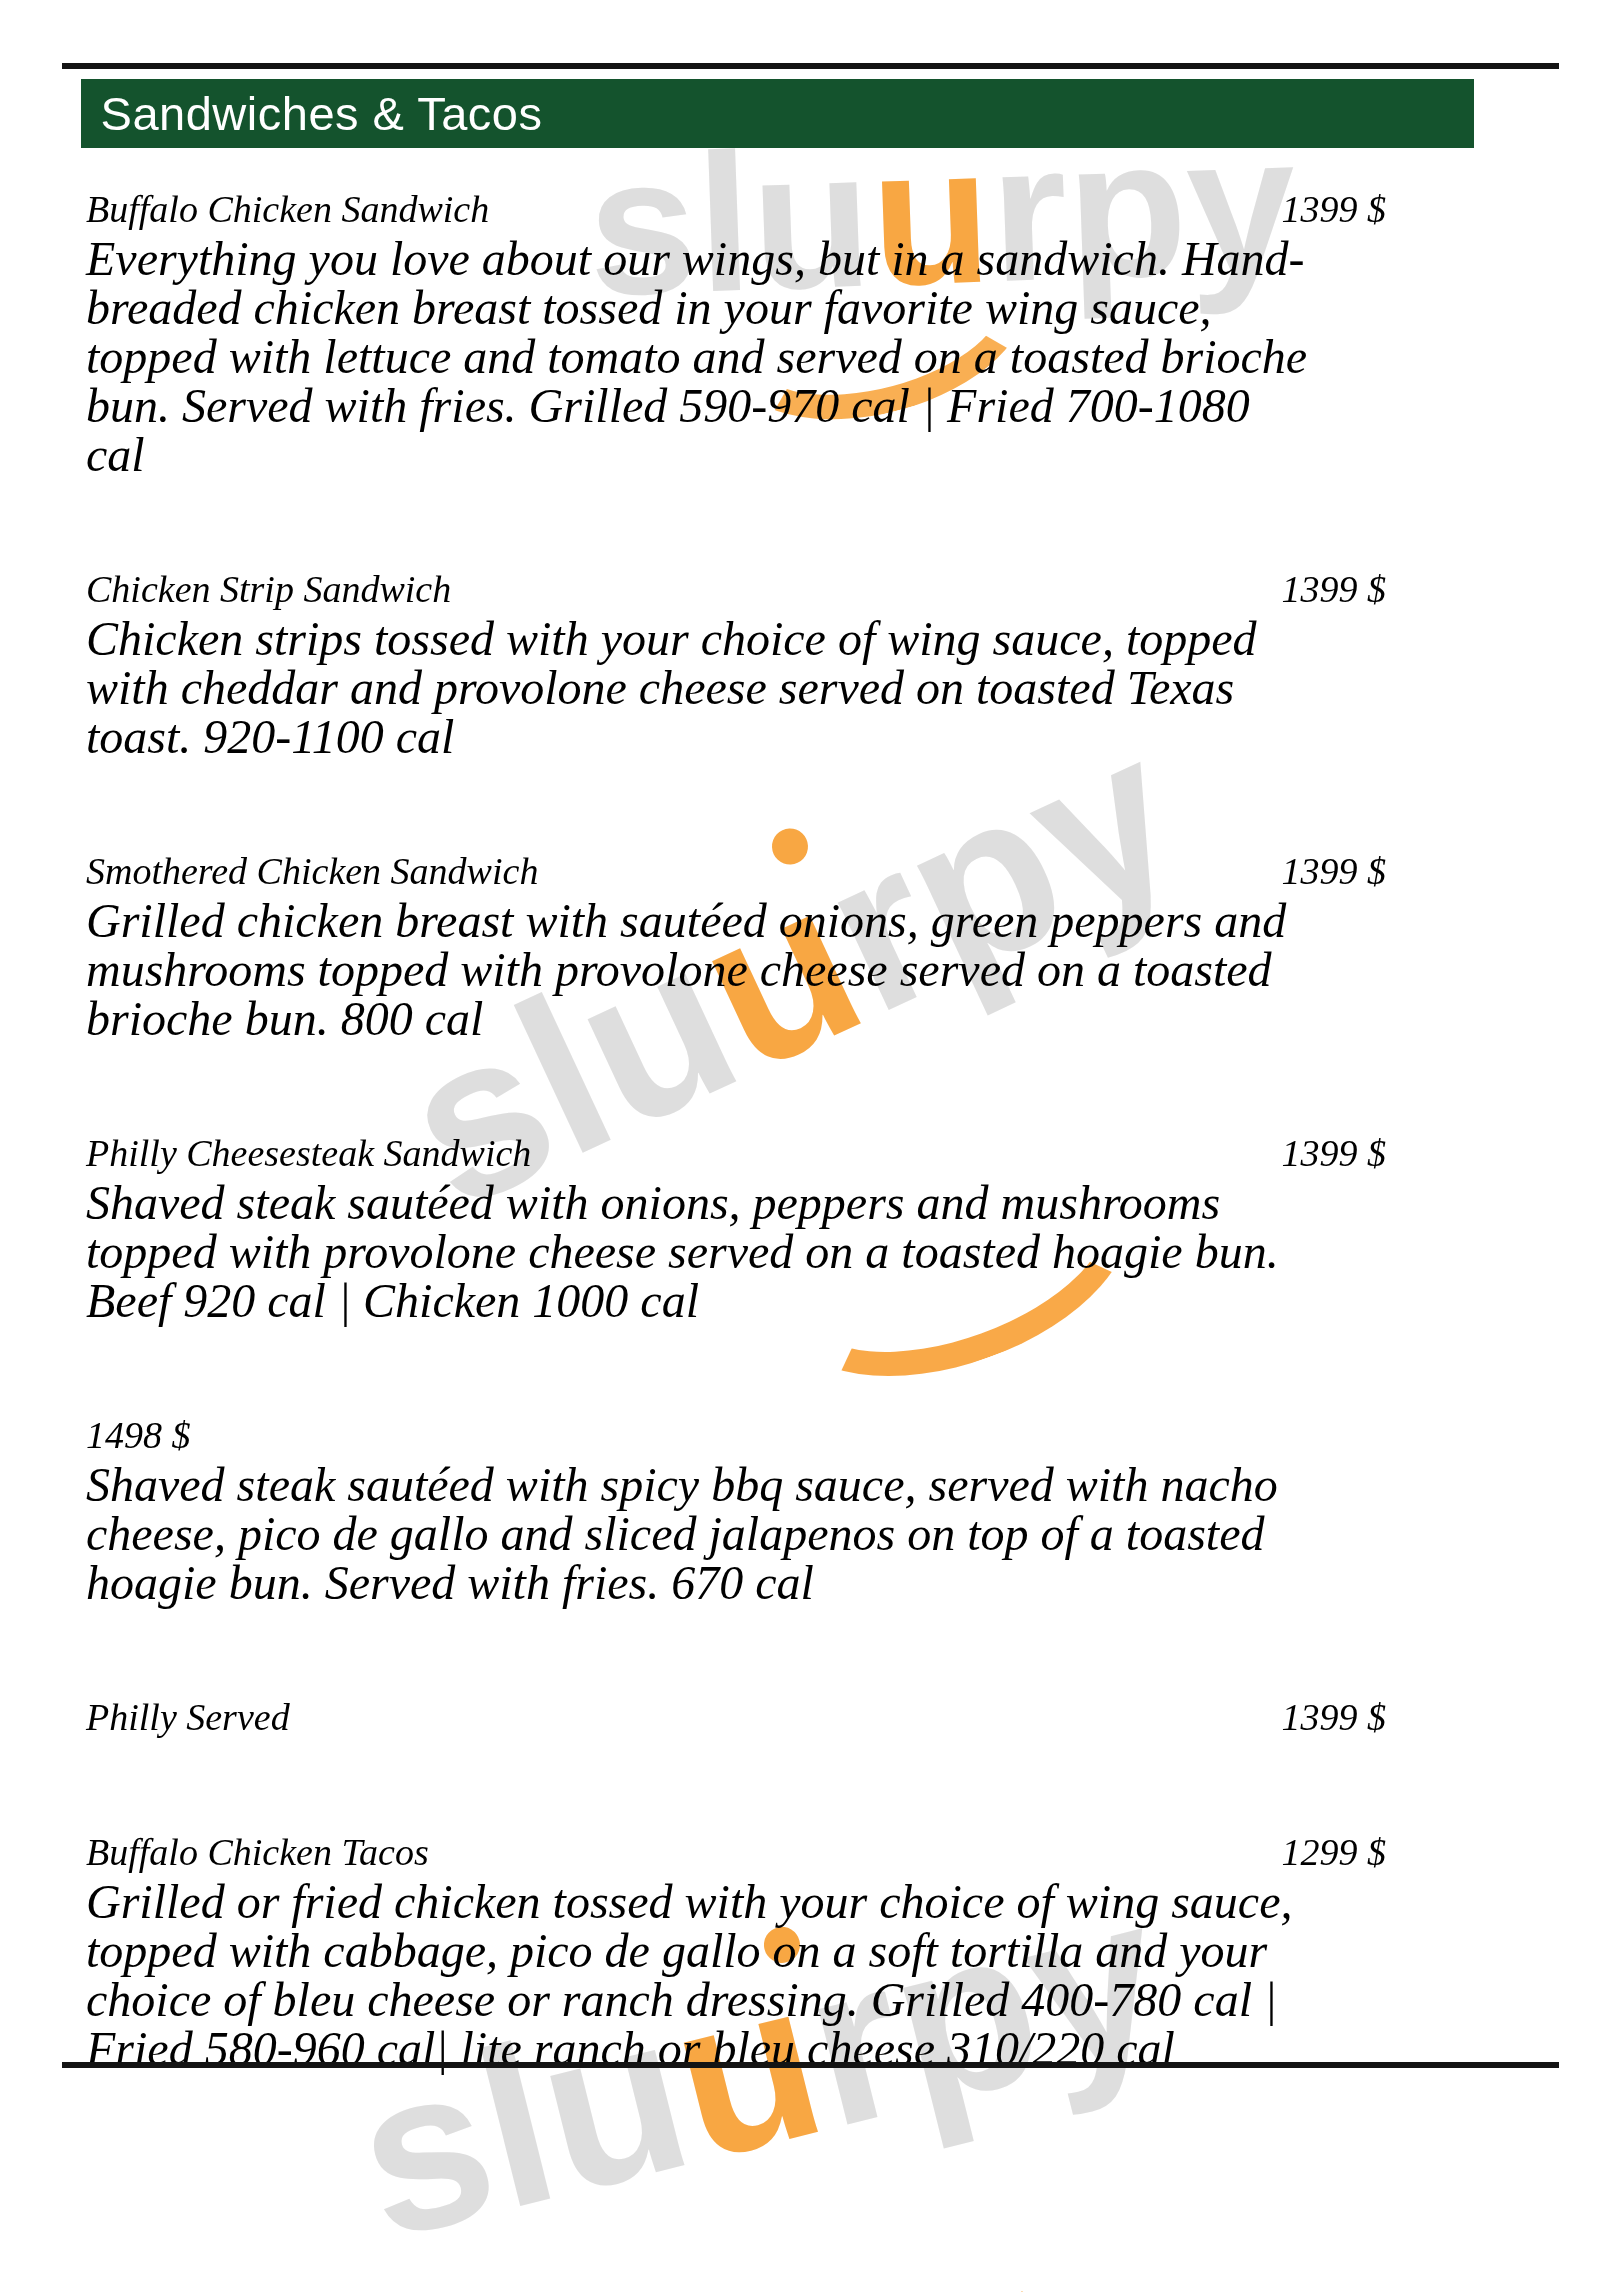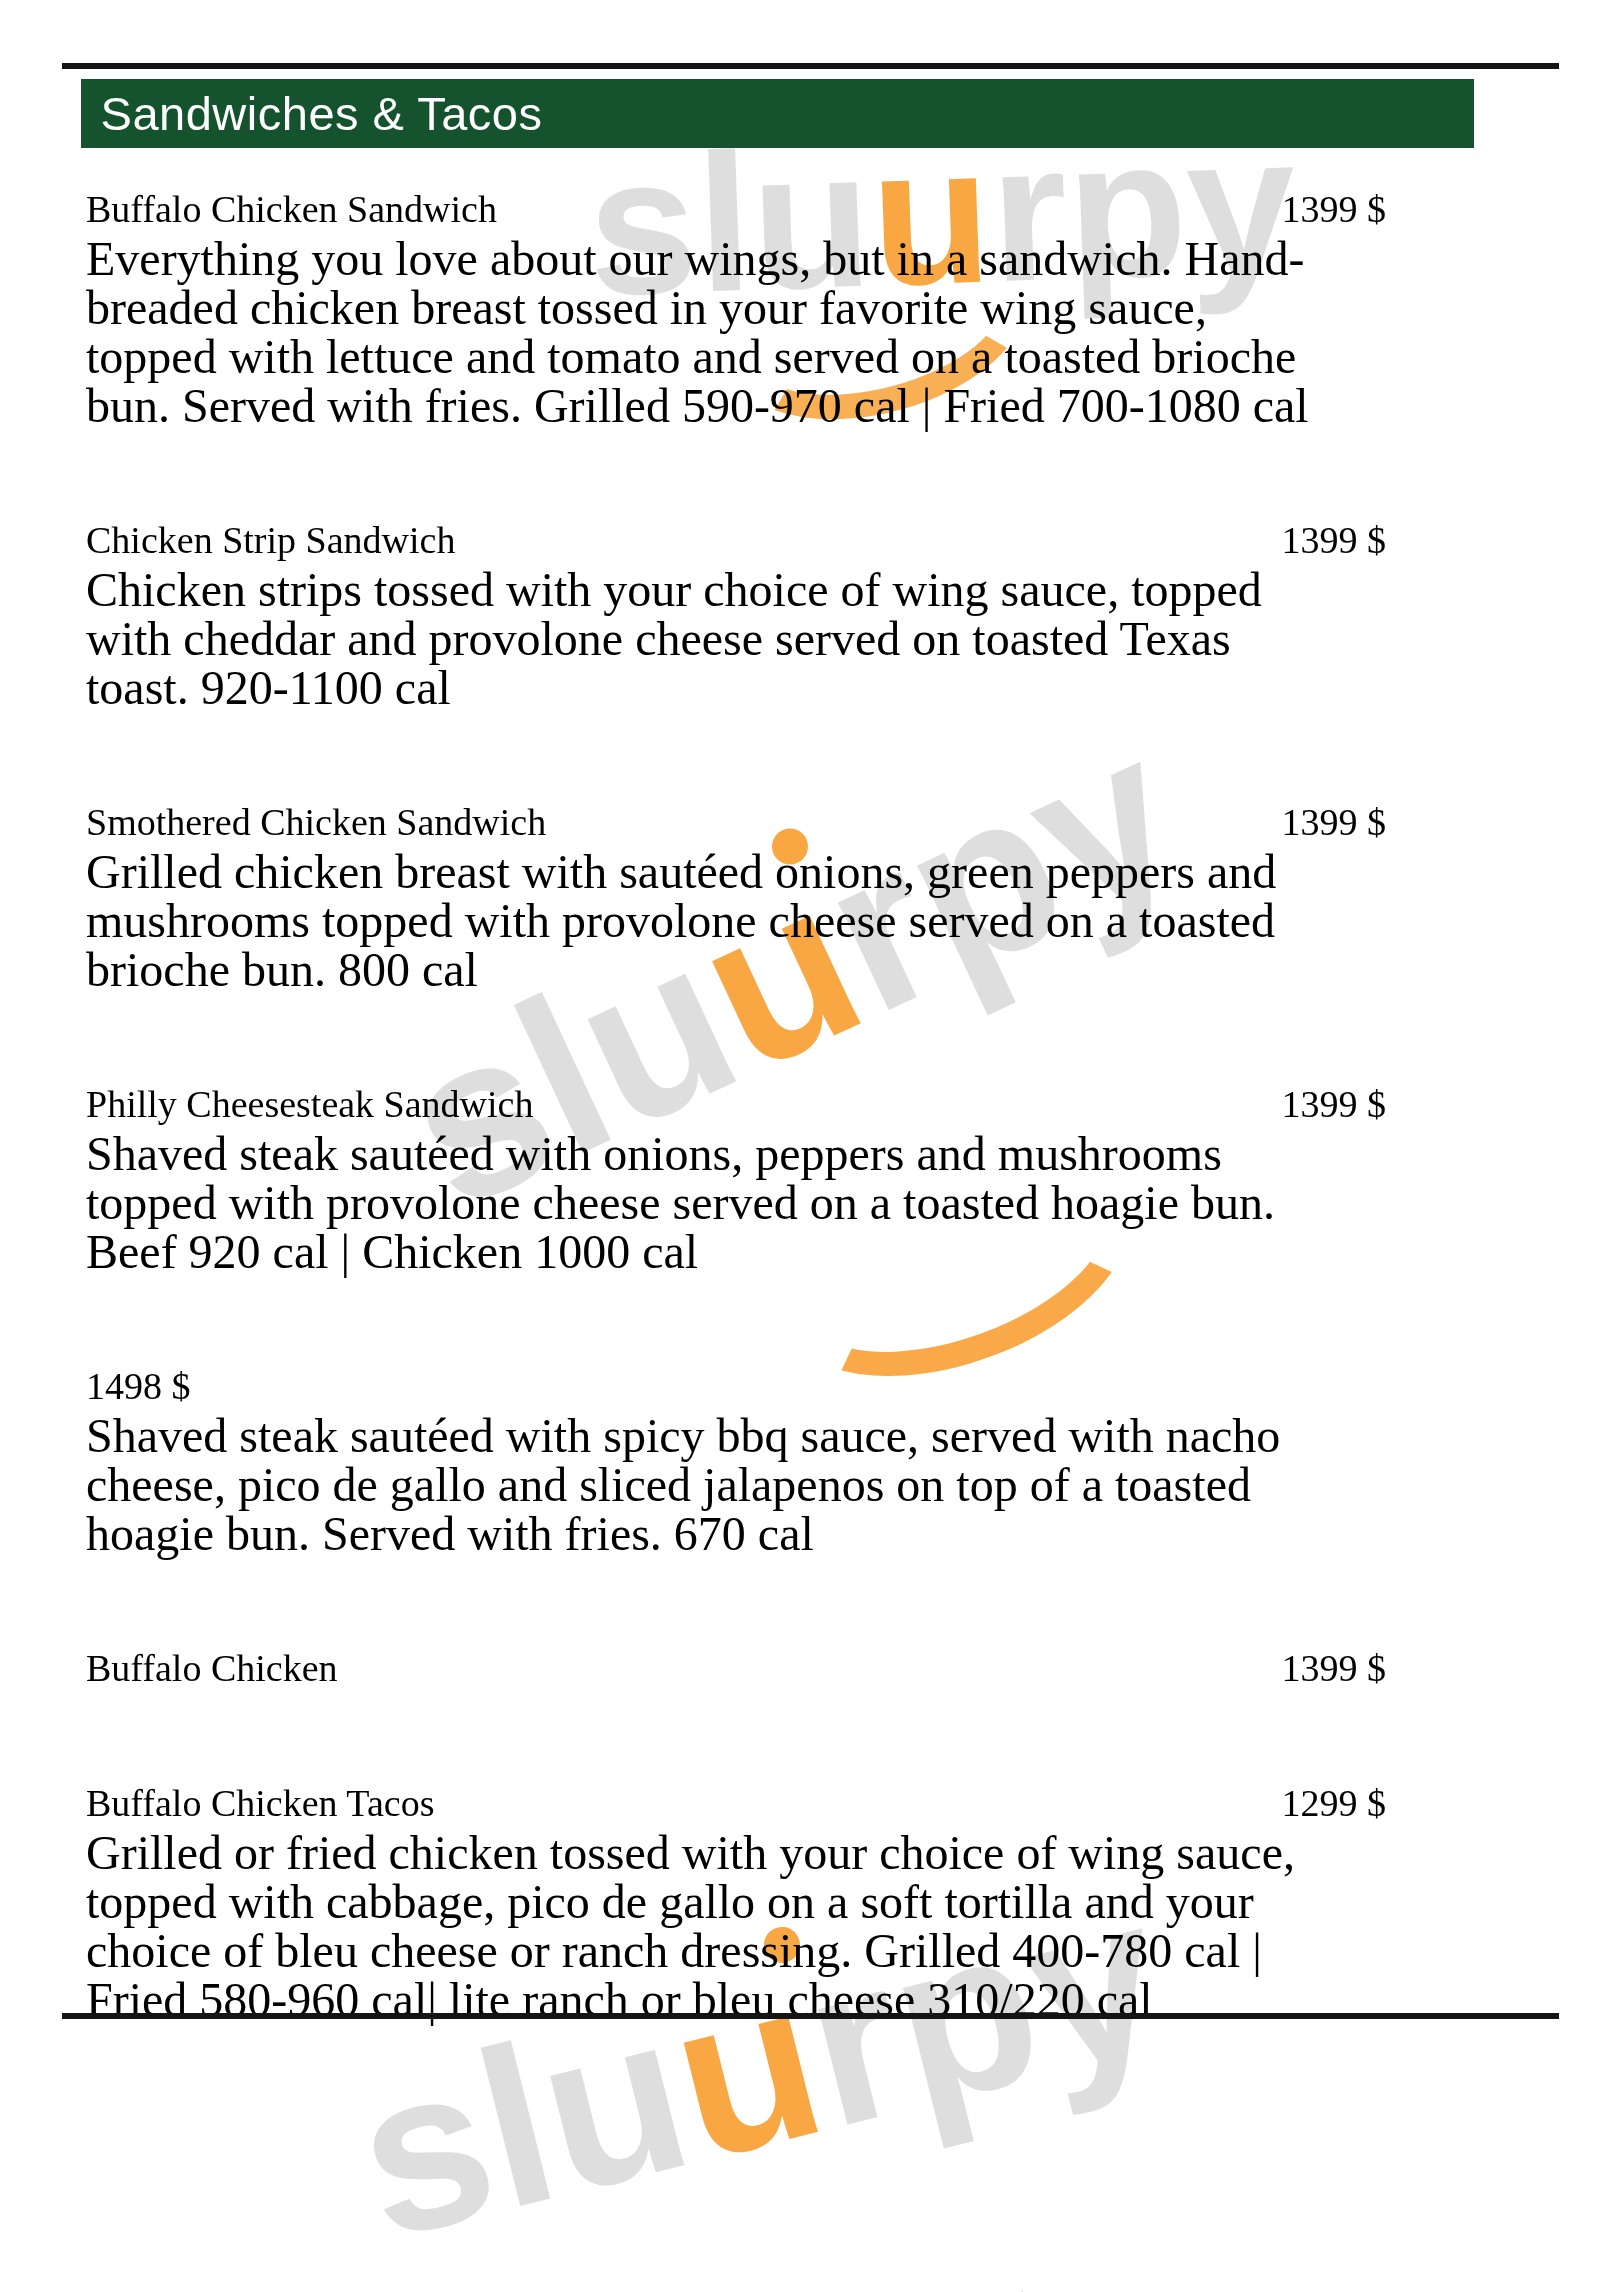--- a/index.html
+++ b/index.html
@@ -67,21 +67,21 @@
   }
   .header-bar .title {
     font-family: "Liberation Sans", sans-serif;
     font-size: 47px;
     color: #ffffff;
     letter-spacing: 0.5px;
   }
 
   .items { margin: 37px 0 0 86px; }
 
-  .item { margin-bottom: 86px; }
+  .item { margin-bottom: 86px; font-style: italic; }
   .item-head {
     display: flex;
     justify-content: space-between;
     align-items: baseline;
     width: 1300px;
     font-size: 38px;
     line-height: 49px;
   }
   .item-name  { }
   .item-price { text-align: left; }
@@ -163,21 +163,21 @@
 
       <div class="item">
         <div class="item-head">
           <span class="item-price">1498 $</span>
         </div>
         <div class="item-desc">Shaved steak sautéed with spicy bbq sauce, served with nacho cheese, pico de gallo and sliced jalapenos on top of a toasted hoagie bun. Served with fries.  670 cal</div>
       </div>
 
       <div class="item">
         <div class="item-head">
-          <span class="item-name">Buffalo Chicken</span>
+          <span class="item-name">Philly Served</span>
           <span class="item-price">1399 $</span>
         </div>
       </div>
 
       <div class="item">
         <div class="item-head">
           <span class="item-name">Buffalo Chicken Tacos</span>
           <span class="item-price">1299 $</span>
         </div>
         <div class="item-desc">Grilled or fried chicken tossed with your choice of wing sauce, topped with cabbage, pico de gallo on a soft tortilla and your choice of bleu cheese or ranch dressing. Grilled 400-780 cal | Fried 580-960 cal| lite ranch or bleu cheese 310/220 cal</div>

